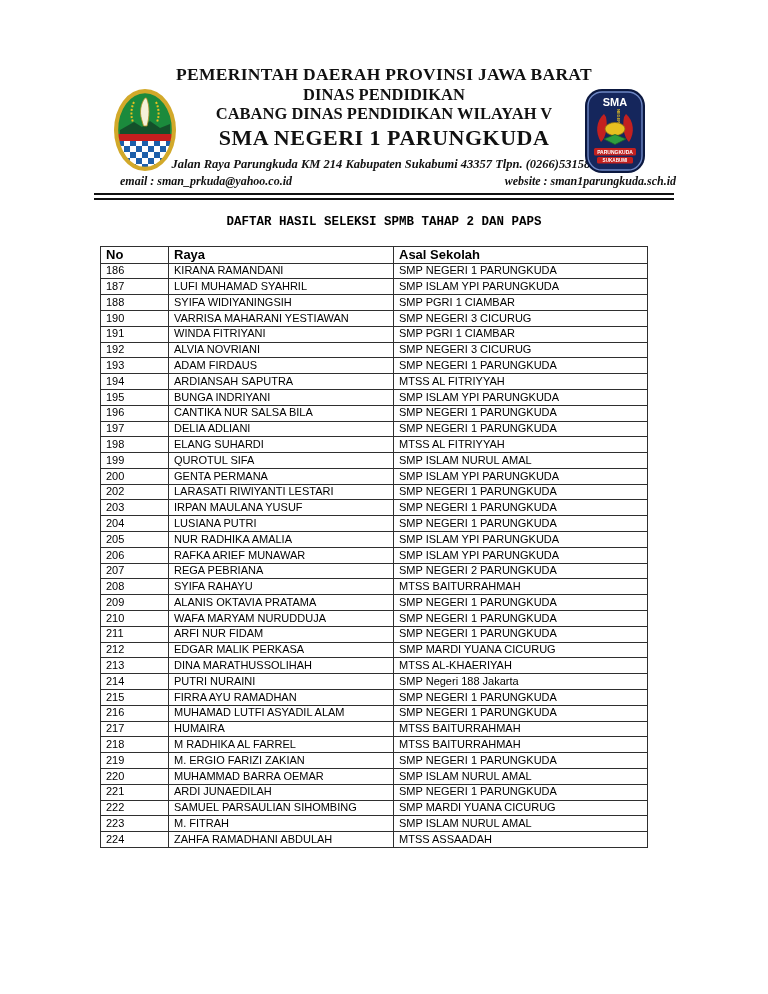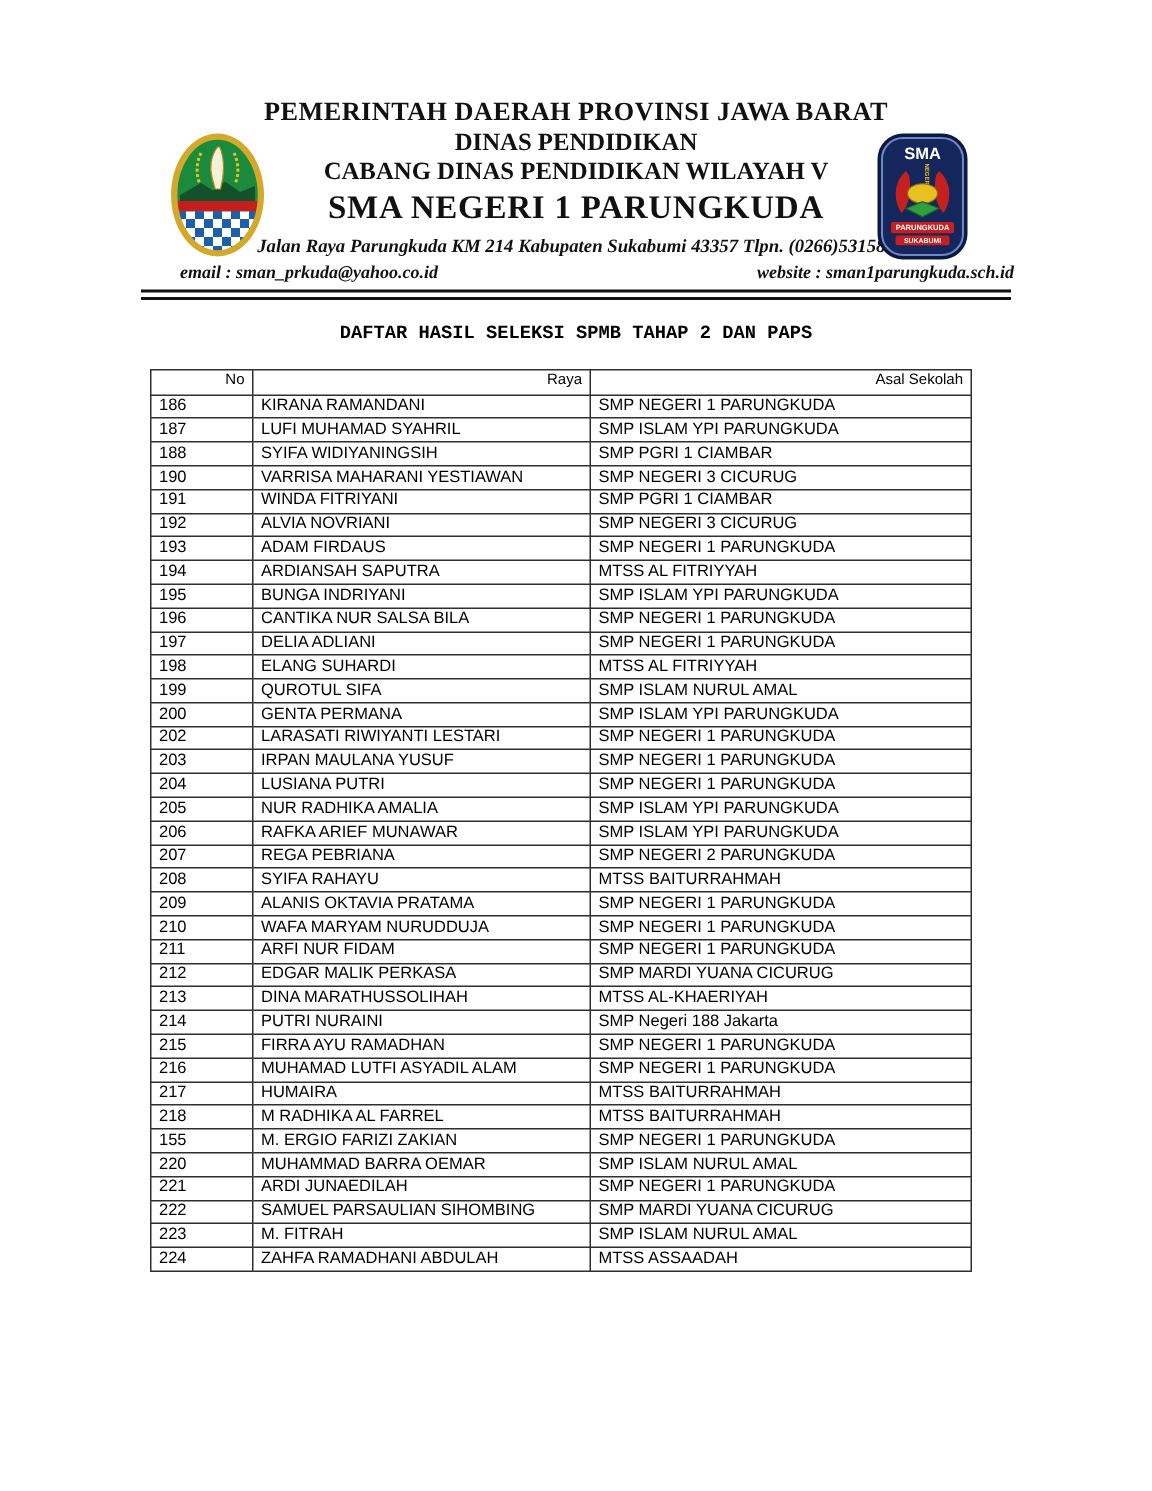--- a/index.html
+++ b/index.html
@@ -33,21 +33,21 @@
     font-size:11px;color:#000;
     table-layout:fixed;
   }
   table.results th, table.results td{
     border:1.8px solid #2f2f2f;
     padding:0 5px;
     height:14.8px;
     line-height:1.05;
     overflow:hidden;white-space:nowrap;
   }
-  table.results th{font-weight:normal;font-size:10px;text-align:right;height:16px;}
+  table.results th{font-weight:bold;font-size:13px;text-align:left;height:16px;}
   col.c-no{width:68px;}
   col.c-nama{width:225px;}
   col.c-asal{width:254px;}
   td.c-no{text-align:left;}
   td.c-nama,td.c-asal{text-align:left;}
 </style>
 </head>
 <body>
 
 <div class="page">
@@ -307,21 +307,21 @@
       <td class="c-asal">MTSS BAITURRAHMAH</td>
     </tr>
 
     <tr>
       <td class="c-no">218</td>
       <td class="c-nama">M RADHIKA AL FARREL</td>
       <td class="c-asal">MTSS BAITURRAHMAH</td>
     </tr>
 
     <tr>
-      <td class="c-no">155</td>
+      <td class="c-no">219</td>
       <td class="c-nama">M. ERGIO FARIZI ZAKIAN</td>
       <td class="c-asal">SMP NEGERI 1 PARUNGKUDA</td>
     </tr>
 
     <tr>
       <td class="c-no">220</td>
       <td class="c-nama">MUHAMMAD BARRA OEMAR</td>
       <td class="c-asal">SMP ISLAM NURUL AMAL</td>
     </tr>
 

